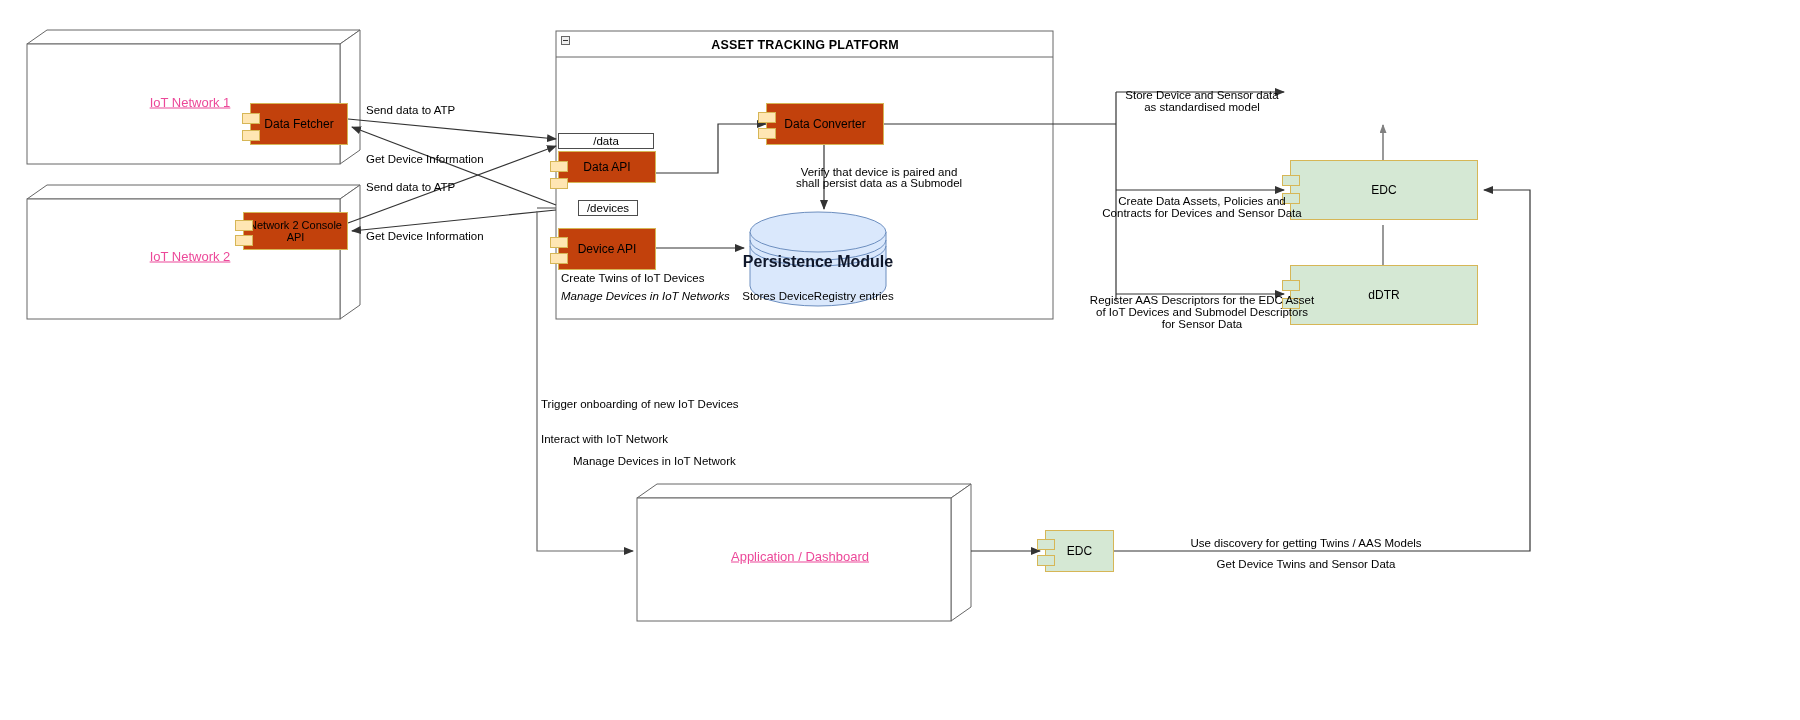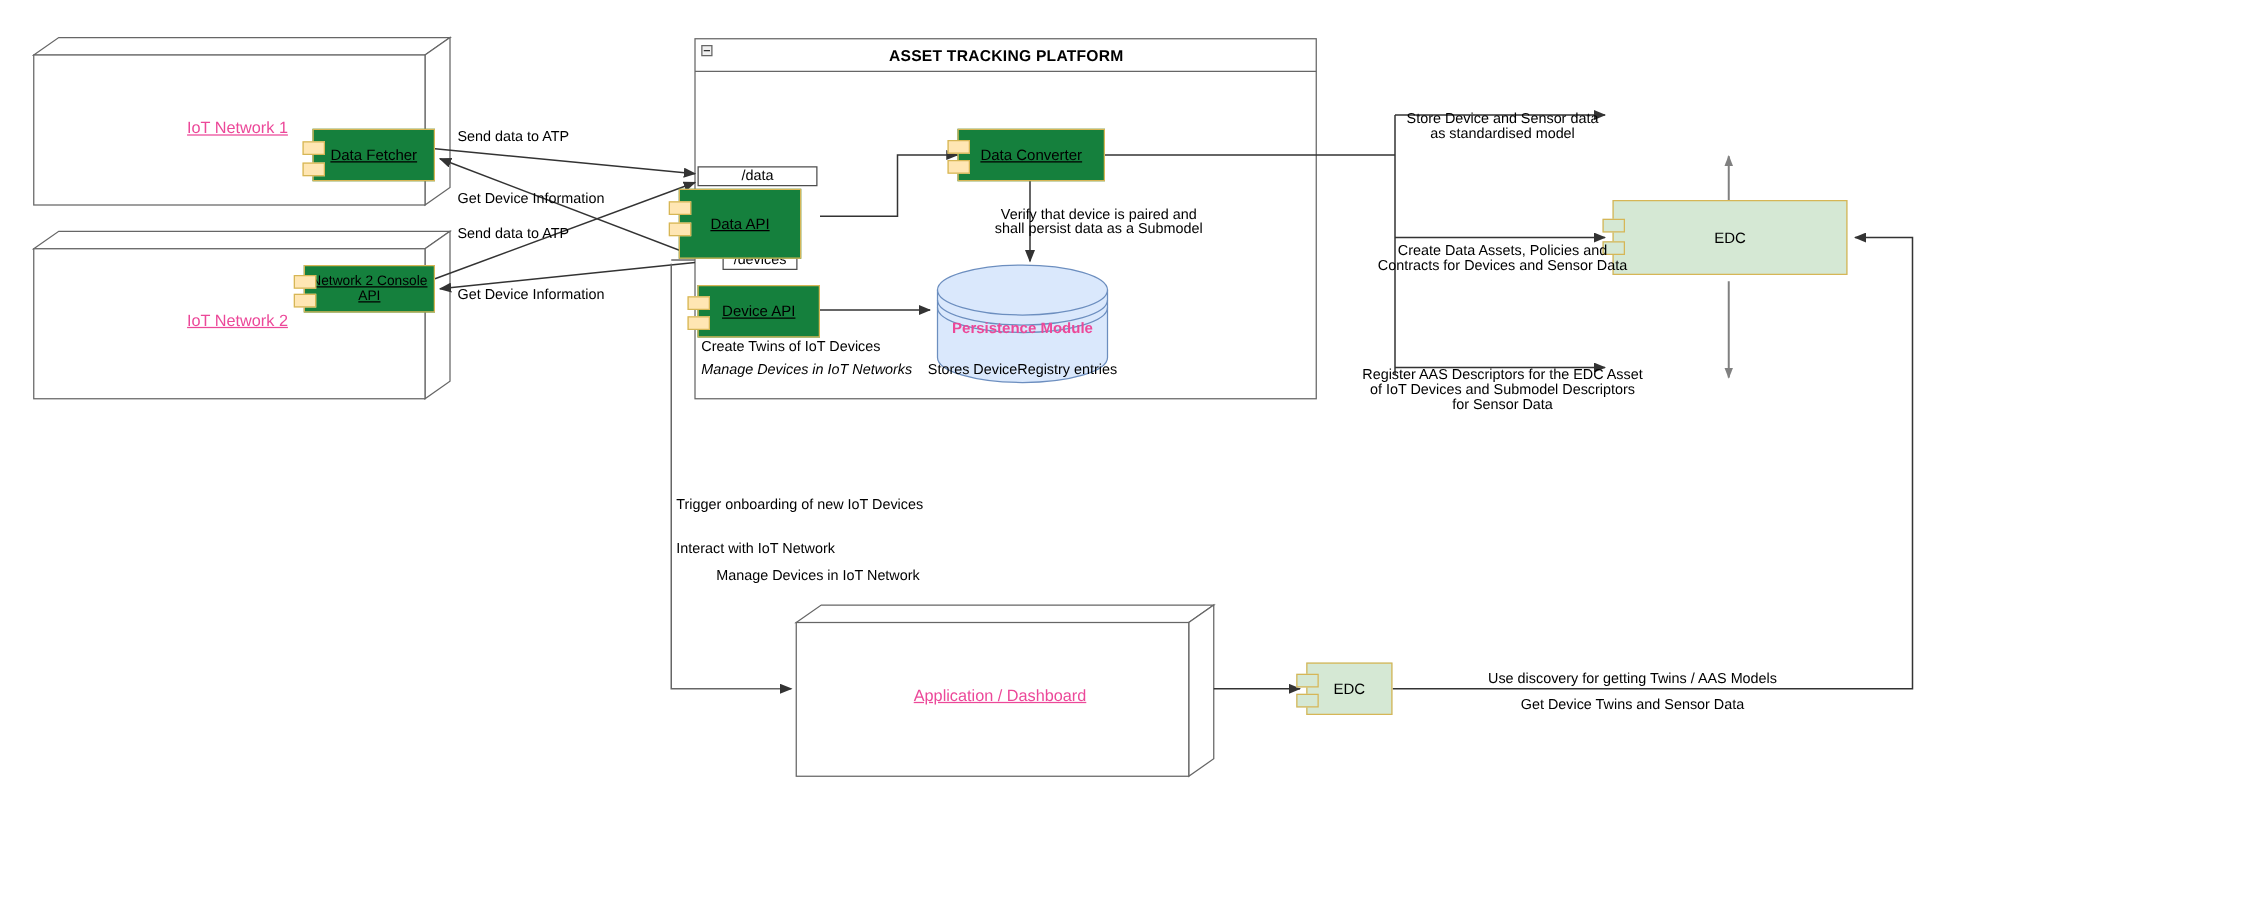--- a/index.html
+++ b/index.html
@@ -45,23 +45,22 @@
     position: absolute;
     box-sizing: border-box;
     display: flex;
     align-items: center;
     justify-content: center;
     font-size: 12px;
     color: #000000;
     text-align: center;
   }
   .comp.yellow {
-    background: #15803d;
+    background: #c2410c;
     border: 1px solid #d6b656;
-    text-decoration: underline;
   }
   .comp.green {
     background: #d5e8d4;
     border: 1px solid #d6b656;
   }
   .tab {
     position: absolute;
     left: -9px;
     width: 18px;
     height: 11px;
@@ -103,23 +102,23 @@
     content: "";
     position: absolute;
     left: 1px;
     top: 3px;
     width: 5px;
     height: 1px;
     background: #333333;
   }
   .cyl-label {
     position: absolute;
-    font-size: 12px;
+    font-size: 16px;
     font-weight: bold;
-    color: #ec4899;
+    color: #0f172a;
     transform: translate(-50%, -50%);
     white-space: nowrap;
   }
 </style>
 </head>
 <body>
 
 <div id="canvas">
 
   <svg class="layer">
@@ -207,21 +206,21 @@
     <span class="tab t2" style="top:22px;"></span>
     <span>Network 2 Console API</span>
   </div>
 
   <div class="collapse-icon" style="left:561px; top:36px;"></div>
   <div class="platform-title" style="left:805px; top:38px;">ASSET TRACKING PLATFORM</div>
 
   <div class="port" style="left:558px; top:133px; width:96px; height:16px;">/data</div>
   <div class="port" style="left:578px; top:200px; width:60px; height:16px;">/devices</div>
 
-  <div class="comp yellow" style="left:543px; top:151px; width:98px; height:56px;">
+  <div class="comp yellow" style="left:558px; top:151px; width:98px; height:32px;">
     <span class="tab t1" style="top:9px;"></span>
     <span class="tab t2" style="top:26px;"></span>
     <span>Data API</span>
   </div>
 
   <div class="comp yellow" style="left:558px; top:228px; width:98px; height:42px;">
     <span class="tab t1" style="top:8px;"></span>
     <span class="tab t2" style="top:24px;"></span>
     <span>Device API</span>
   </div>
@@ -241,20 +240,25 @@
   <div class="lbl ctr" style="left:879px; top:165px;">Verify that device is paired and</div>
   <div class="lbl ctr" style="left:879px; top:176px;">shall persist data as a Submodel</div>
 
 
   <div class="comp green" style="left:1290px; top:160px; width:188px; height:60px;">
     <span class="tab t1" style="top:14px;"></span>
     <span class="tab t2" style="top:32px;"></span>
     <span>EDC</span>
   </div>
 
+  <div class="comp green" style="left:1290px; top:265px; width:188px; height:60px;">
+    <span class="tab t1" style="top:14px;"></span>
+    <span class="tab t2" style="top:32px;"></span>
+    <span>dDTR</span>
+  </div>
 
   <div class="lbl" style="left:366px; top:103px;">Send data to ATP</div>
   <div class="lbl" style="left:366px; top:152px;">Get Device Information</div>
   <div class="lbl" style="left:366px; top:180px;">Send data to ATP</div>
   <div class="lbl" style="left:366px; top:229px;">Get Device Information</div>
 
   <div class="lbl ctr" style="left:1202px; top:88px;">Store Device and Sensor data</div>
   <div class="lbl ctr" style="left:1202px; top:100px;">as standardised model</div>
 
   <div class="lbl ctr" style="left:1202px; top:194px;">Create Data Assets, Policies and</div>

